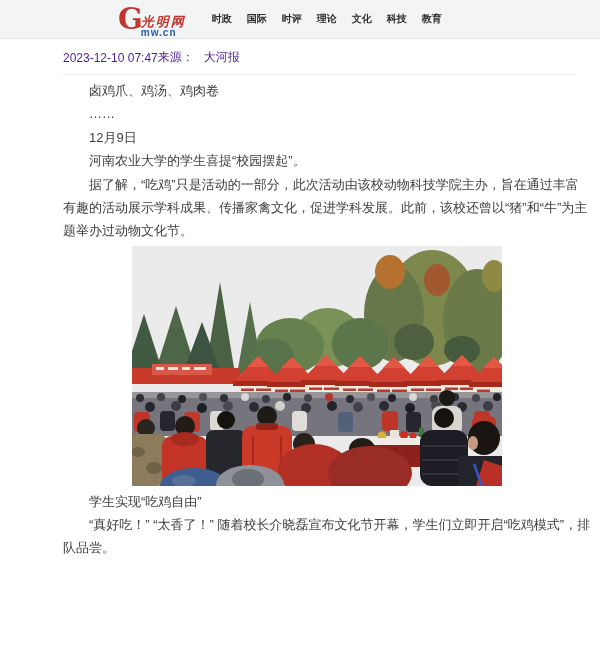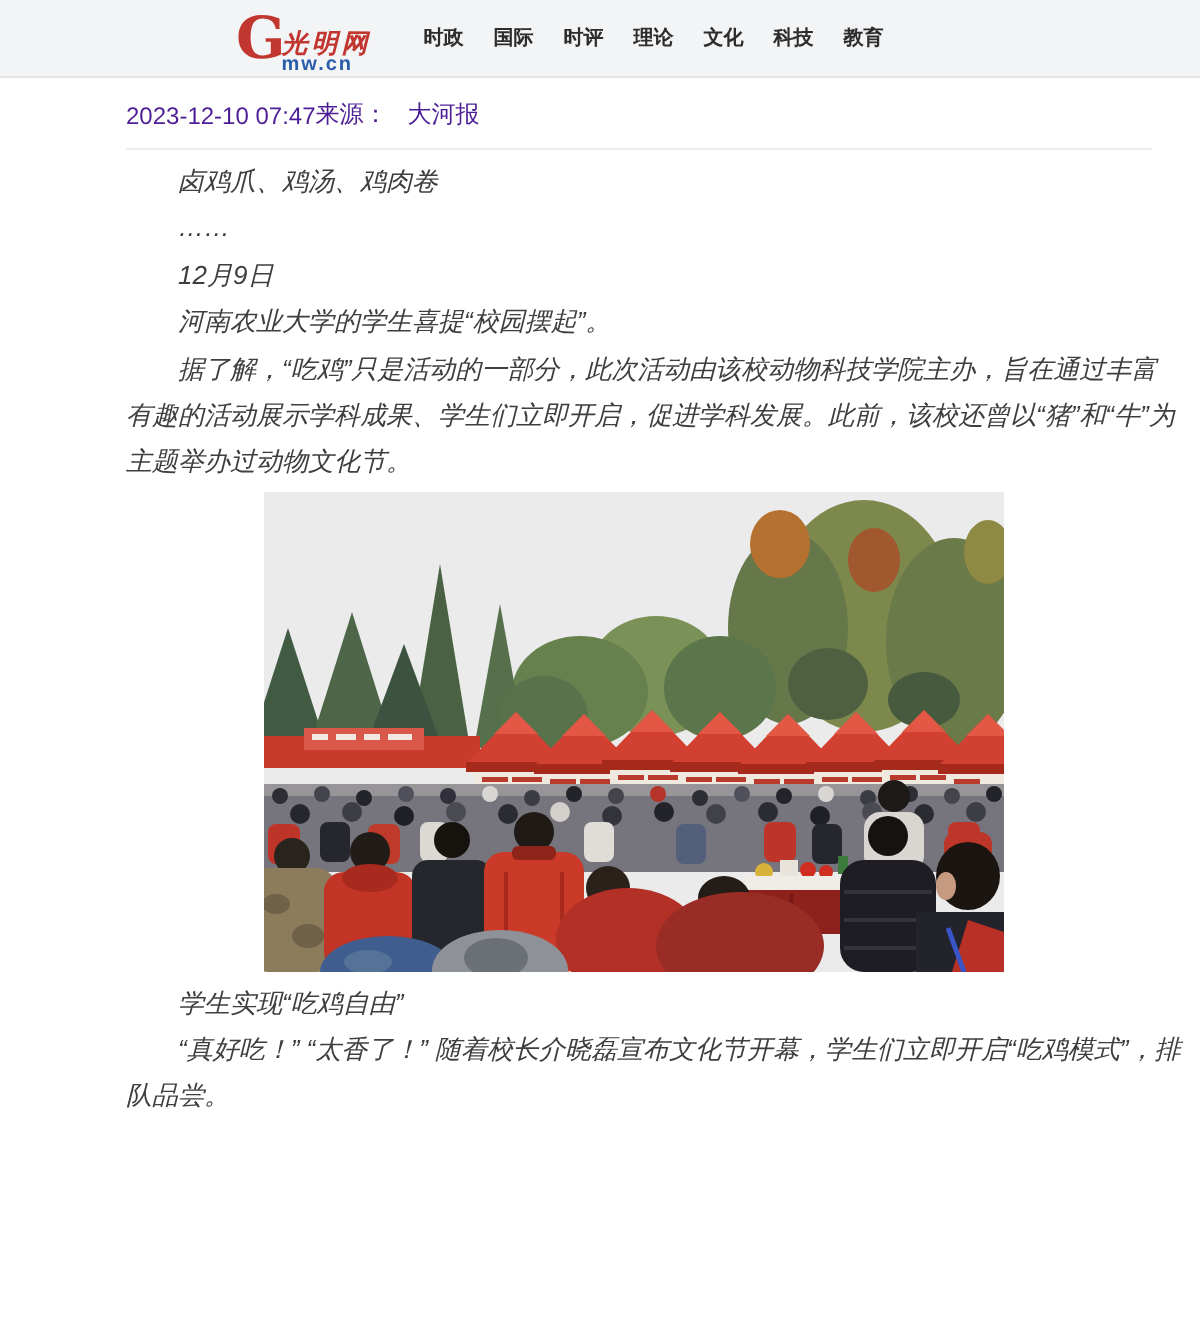--- a/index.html
+++ b/index.html
@@ -52,21 +52,20 @@
     font-size: 12px; color: #4c1d95;
     display: flex; align-items: center;
   }
   .meta-source-name { margin-left: 10px; font-family: Liberation Serif, serif; }
   .divider { margin-top: 8px; width: 513px; border-top: 1px solid #ededee; height: 0; }
   .para {
     margin: 0; padding: 0;
     font-size: 13px; line-height: 23.4px; color: #3e3e3e;
     text-indent: 2em;
     width: 528px;
-    font-style: italic;
   }
   .body-block { margin-top: 4px; }
   .article-photo {
     margin: 3px 0 0 69px;
     width: 370px; height: 240px;
     display: block;
   }
   .caption-block { margin-top: 4px; }
   .caption-block .para { line-height: 23px; }
 </style>
@@ -100,21 +99,21 @@
       <span class="meta-source-name">大河报</span>
   </div>
 
   <div class="divider"></div>
 
   <div class="body-block">
     <p class="para">卤鸡爪、鸡汤、鸡肉卷</p>
     <p class="para">……</p>
     <p class="para">12月9日</p>
     <p class="para">河南农业大学的学生喜提“校园摆起”。</p>
-    <p class="para">据了解，“吃鸡”只是活动的一部分，此次活动由该校动物科技学院主办，旨在通过丰富有趣的活动展示学科成果、学生们立即开启，促进学科发展。此前，该校还曾以“猪”和“牛”为主题举办过动物文化节。</p>
+    <p class="para">据了解，“吃鸡”只是活动的一部分，此次活动由该校动物科技学院主办，旨在通过丰富有趣的活动展示学科成果、传播家禽文化，促进学科发展。此前，该校还曾以“猪”和“牛”为主题举办过动物文化节。</p>
   </div>
 
   <svg class="article-photo" viewBox="0 0 370 240" role="img" aria-label="校园动物文化节现场：红色帐篷下人群聚集，学生排队品尝“全鸡宴”">
 
     <g>
       <rect x="0" y="0" width="370" height="240" fill="#ebebec"></rect>
     </g>
 
     <g>
       <ellipse cx="300" cy="62" rx="46" ry="58" fill="#7d884d"></ellipse>

